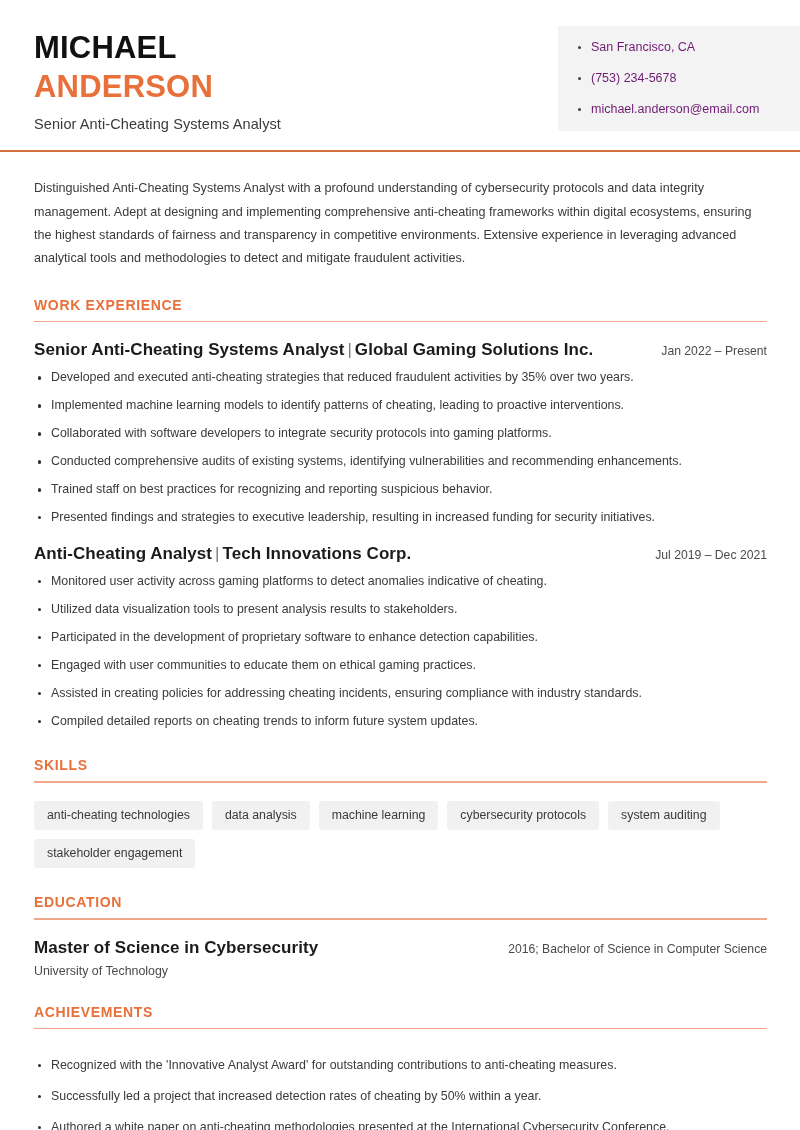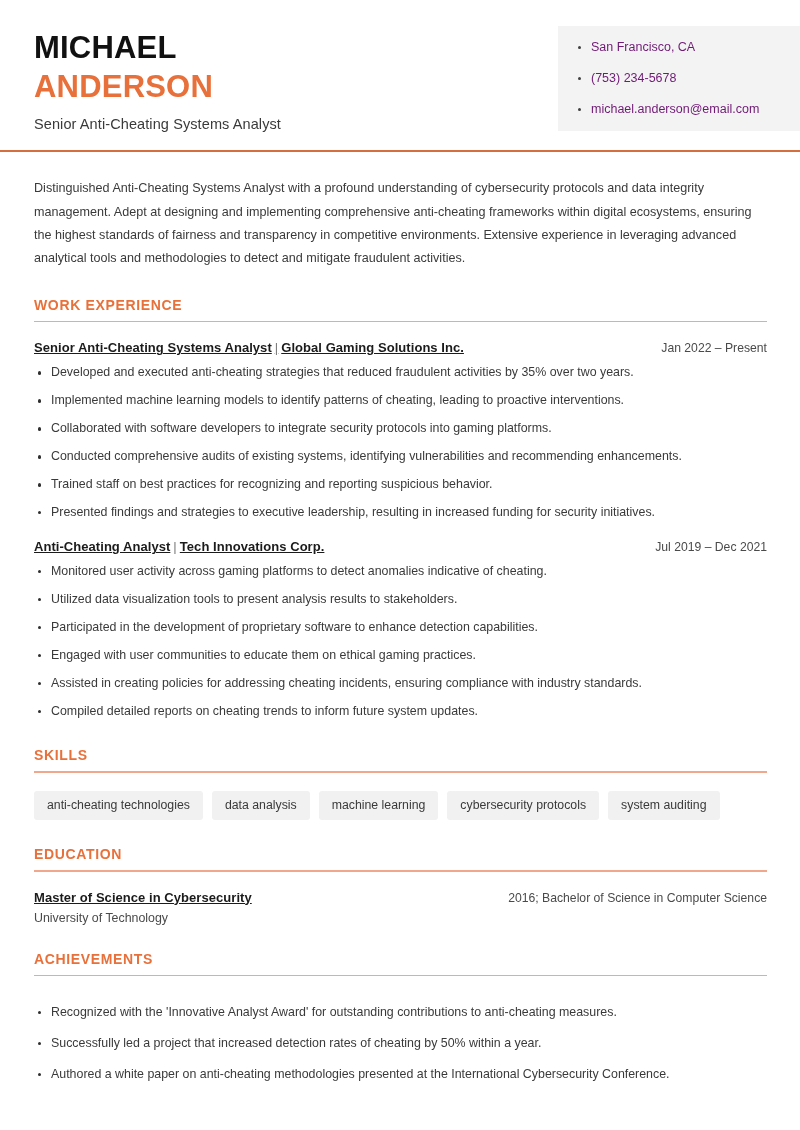--- a/index.html
+++ b/index.html
@@ -126,25 +126,24 @@
   .entry { margin-top: 18px; }
   .entry.tight { margin-top: 17px; }
 
   .entry-head {
     display: flex;
     align-items: baseline;
     justify-content: space-between;
   }
 
   .entry-title {
-    font-size: 13px;
+    font-size: 17px;
     font-weight: bold;
     color: #1b1b1b;
     letter-spacing: 0.05px;
-    text-decoration: underline;
   }
 
   .entry-sep {
     font-weight: normal;
     color: #7b7b7b;
     padding: 0 3px;
   }
 
   .entry-date {
     font-size: 12.2px;
@@ -274,20 +273,21 @@
 
     <div class="section">
       <div class="section-title">SKILLS</div>
       <div class="section-rule"></div>
       <div class="tags">
         <span class="tag">anti-cheating technologies</span>
         <span class="tag">data analysis</span>
         <span class="tag">machine learning</span>
         <span class="tag">cybersecurity protocols</span>
         <span class="tag">system auditing</span>
+        <span class="tag">stakeholder engagement</span>
       </div>
     </div>
 
     <div class="section">
       <div class="section-title">EDUCATION</div>
       <div class="section-rule"></div>
       <div class="entry">
         <div class="entry-head">
           <div class="entry-title">Master of Science in Cybersecurity</div>
           <div class="entry-date">2016; Bachelor of Science in Computer Science</div>

